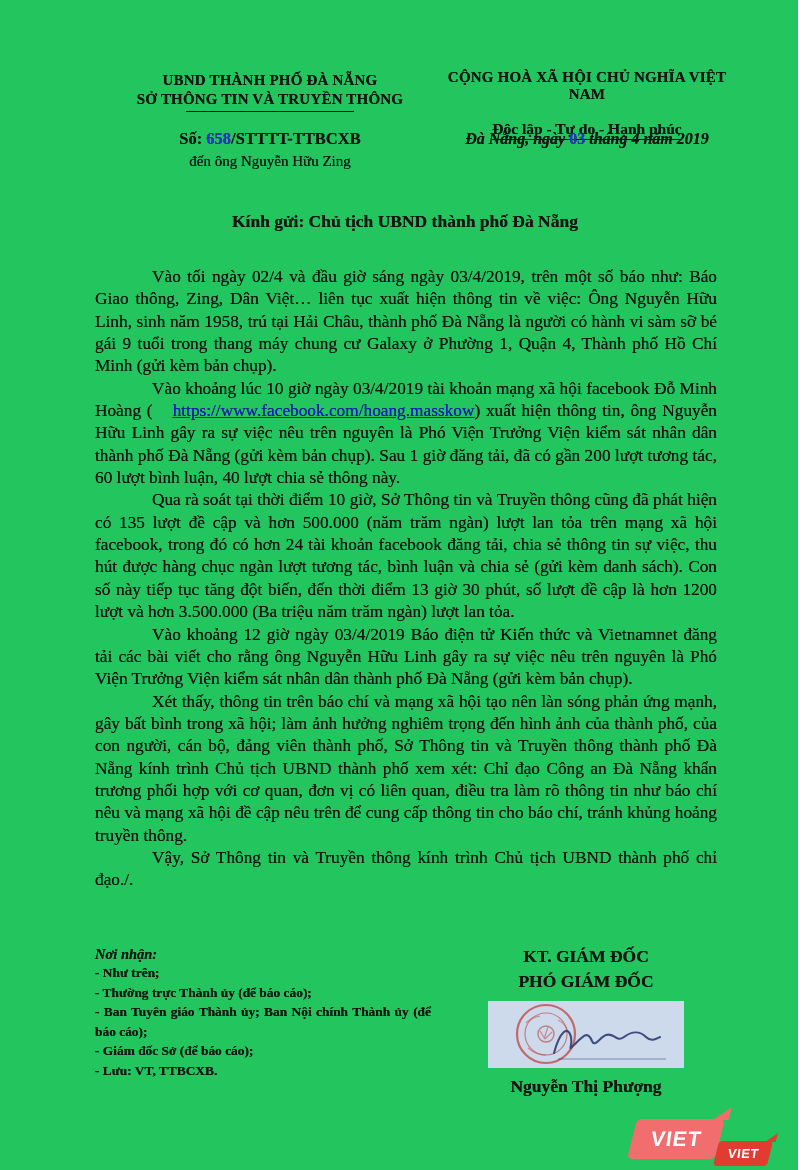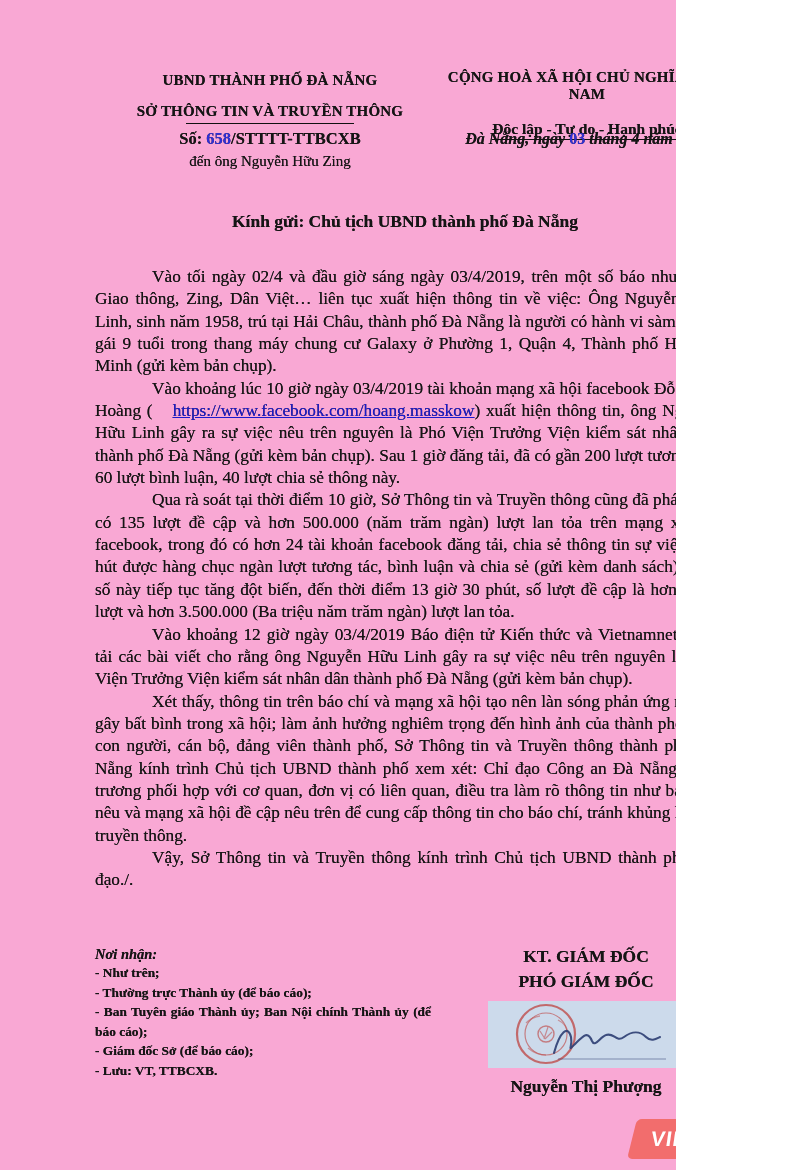--- a/index.html
+++ b/index.html
@@ -1,29 +1,29 @@
 <!DOCTYPE html>
 <html><head>
 <meta charset="utf-8">
 <style>
   html,body{margin:0;padding:0;}
   .page{
     position:relative;
-    width:676px;height:1170px;
-    background:#f9a8d4;
+    width:798px;height:1170px;
+    background:#22c55e;
     font-family:"Liberation Serif","DejaVu Serif",serif;
     color:#151515;
     overflow:hidden;
   }
   .scan-text{ text-shadow:0 0 .6px rgba(10,10,10,.8); }
 
   
   .hdr-left{position:absolute;left:108px;top:72px;width:324px;text-align:center;}
   .hdr-left .l1{font-weight:bold;font-size:15px;letter-spacing:.2px;}
-  .hdr-left .l2{font-weight:bold;font-size:15px;letter-spacing:.2px;margin-top:14px;}
+  .hdr-left .l2{font-weight:bold;font-size:15px;letter-spacing:.2px;margin-top:2px;}
   .hdr-left .rule{width:168px;border-top:1.6px solid #111;margin:3px auto 0 auto;}
   .hdr-right{position:absolute;left:428px;top:69px;width:318px;text-align:center;}
   .hdr-right .l1{font-weight:bold;font-size:15px;letter-spacing:.2px;}
   .hdr-right .l2{display:inline-block;font-weight:bold;font-size:15.5px;margin-top:17px;
                  padding-bottom:1px;border-bottom:1.8px solid #111;}
   .doc-number{position:absolute;left:108px;top:129px;width:324px;text-align:center;
               font-weight:bold;font-size:16.5px;}
   .doc-number .num{color:#2f2fd6;}
   .subject{position:absolute;left:100px;top:152px;width:340px;text-align:center;
            font-size:15px;line-height:19.5px;}

